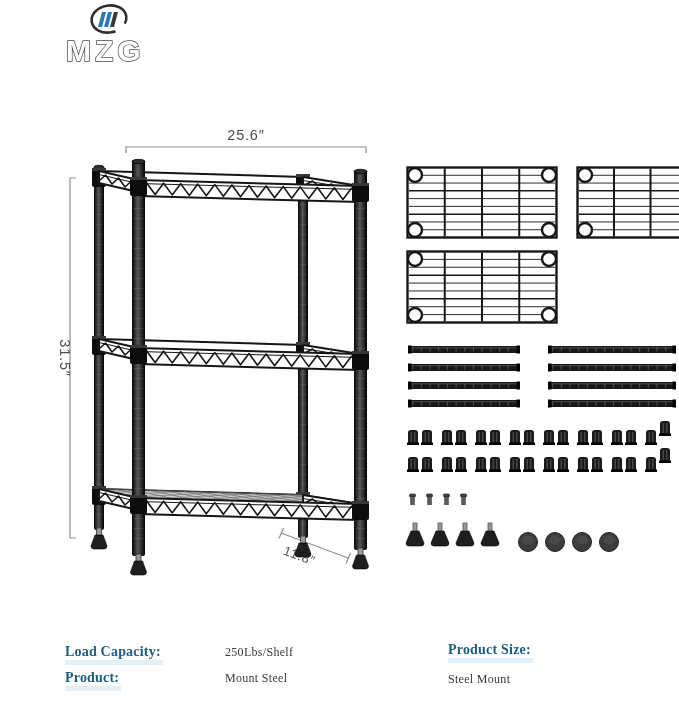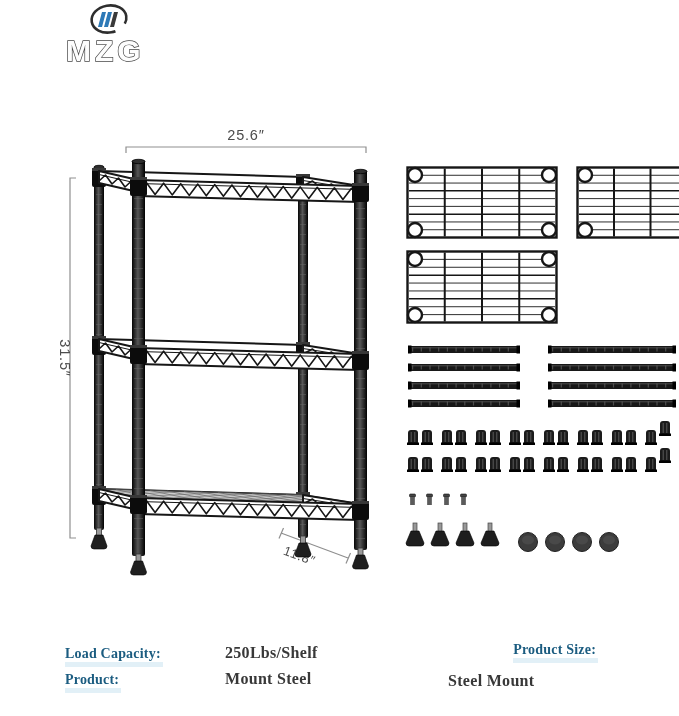--- a/index.html
+++ b/index.html
@@ -15,31 +15,31 @@
   .dimline{fill:none;stroke:var(--dimline);stroke-width:1.2px;}
   .dimtxt{font-family:"Liberation Sans",sans-serif;font-size:14.5px;fill:var(--dimtext);
           letter-spacing:.8px;text-anchor:middle;}
   .dimtxt.small{font-size:13px;}
   .logo{position:absolute;left:6px;top:2px;}
   .wordmark{font-family:"Liberation Sans",sans-serif;font-weight:700;font-size:30px;
             letter-spacing:4px;fill:#fdfdfd;stroke:var(--logo-outline);stroke-width:1.4px;
             paint-order:stroke;}
   .specs{position:absolute;font-family:"Liberation Serif",serif;}
   .specs-left{left:17px;top:644px;}
-  .specs-right{left:400px;top:642px;text-align:right;}
+  .specs-right{left:400px;top:642px;}
   .srow{display:flex;align-items:baseline;}
   .specs-left .srow{height:25.7px;}
   .specs-right .srow{height:30px;}
   .slabel{display:inline-block;width:160px;font-weight:700;font-size:14px;
           color:var(--speclabel);letter-spacing:.2px;}
   .specs-right .slabel{width:148px;}
   .slabel .txt{position:relative;display:inline-block;}
   .slabel .txt::after{content:"";position:absolute;left:0;right:-2px;bottom:-5px;height:5px;
           background:var(--underline);opacity:.6;}
-  .svalue{font-weight:700;font-size:16px;color:var(--specvalue);letter-spacing:.3px;}
+  .svalue{font-weight:400;font-size:12px;color:var(--specvalue);letter-spacing:.3px;}
 </style>
 </head>
 <body>
 
 <div class="canvas">
 
   <svg class="logo" width="120" height="72" viewBox="0 0 120 72">
     <ellipse cx="55" cy="17" rx="17.5" ry="13.5" fill="none" stroke="#2e2e2e" stroke-width="2.6" stroke-dasharray="86 12" stroke-dashoffset="-20" transform="rotate(-10 55 17)"></ellipse>
     <g>
       <path d="M44,25 L48,10 L52,10 L48,25 Z" fill="#2d79b7"></path>

